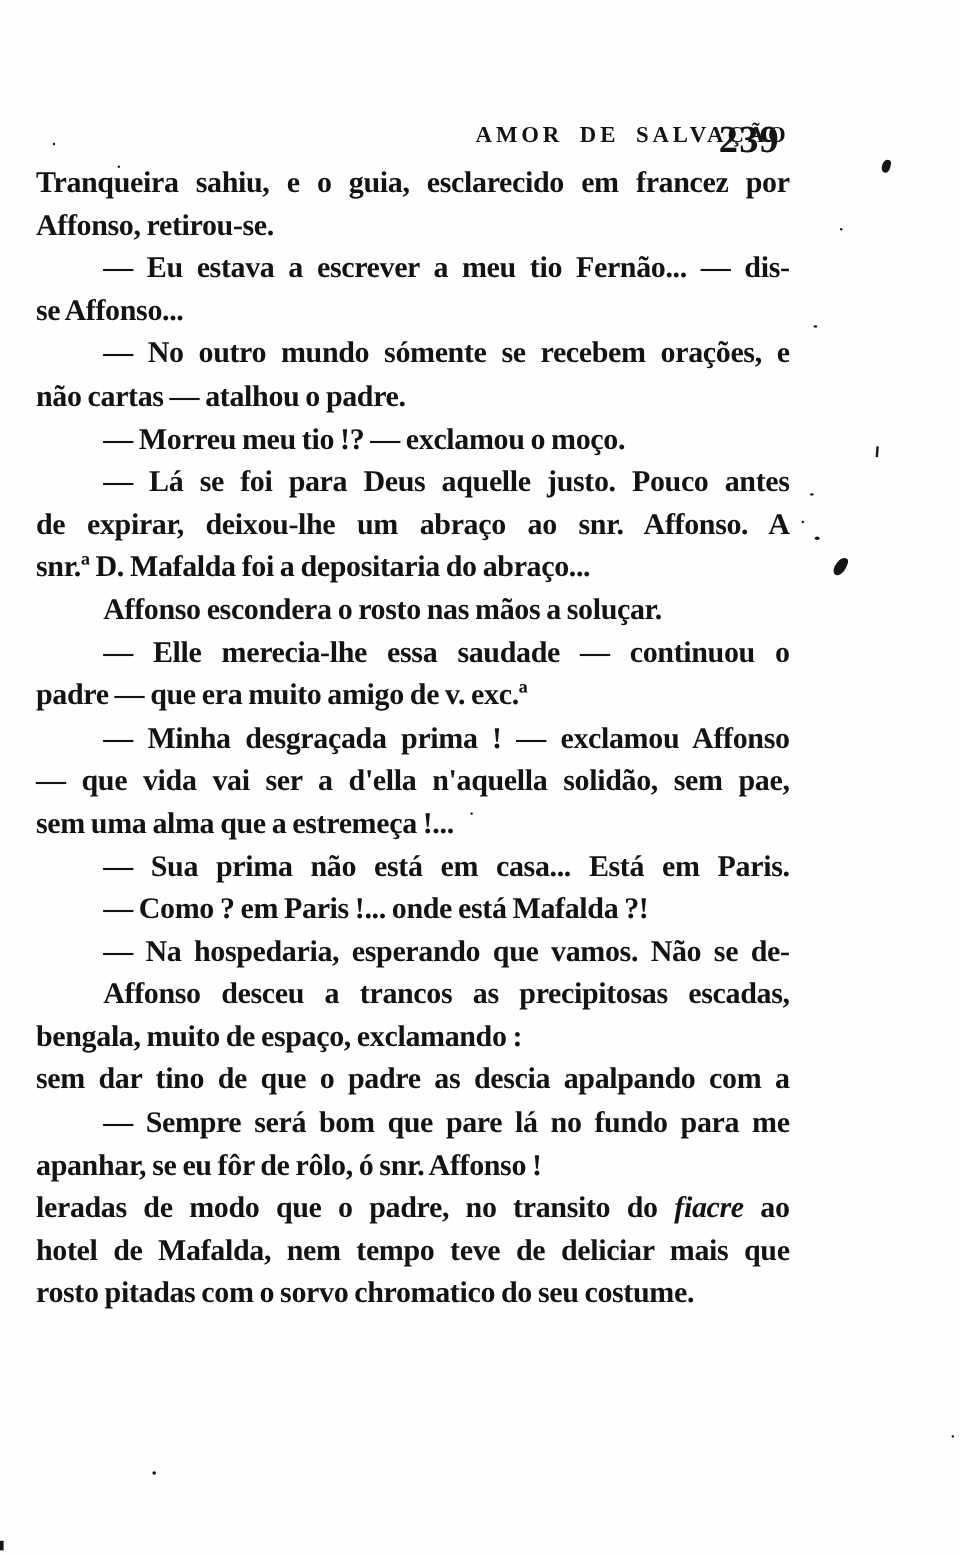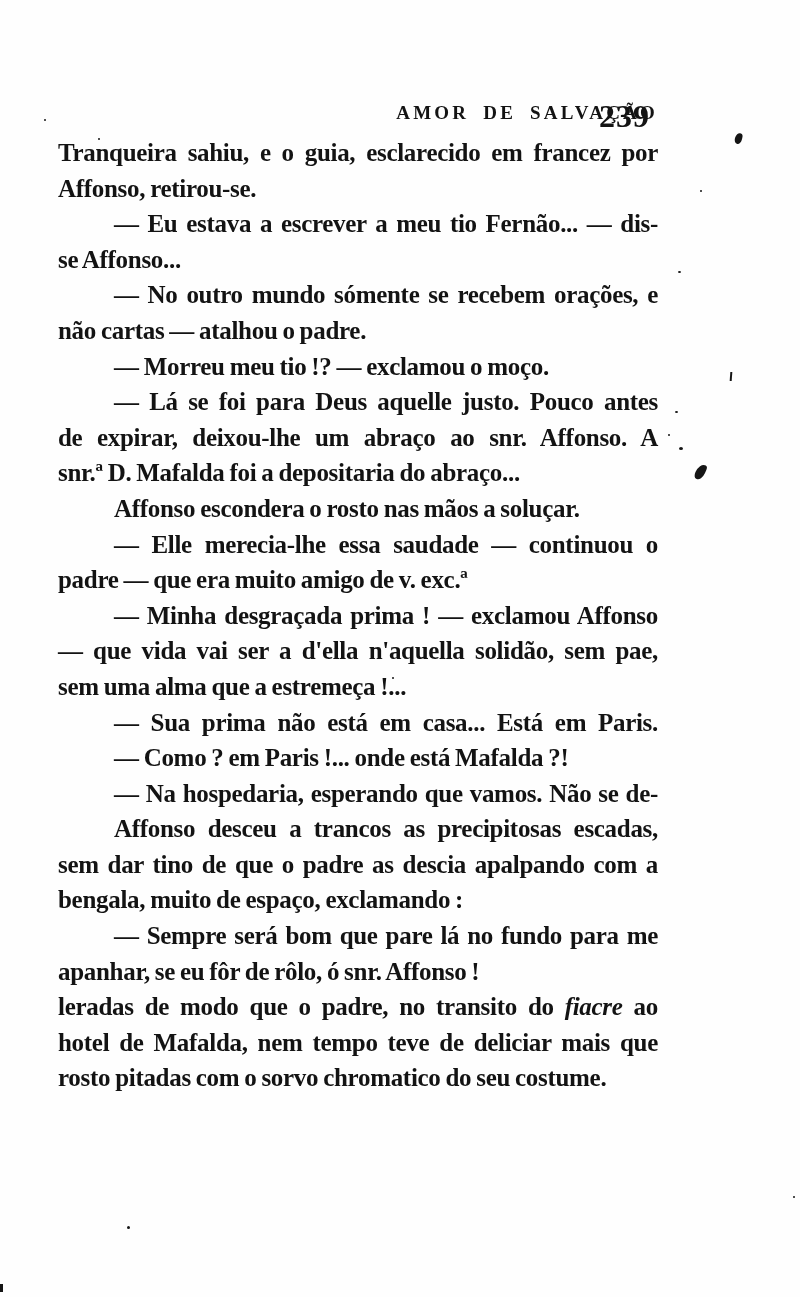--- a/index.html
+++ b/index.html
@@ -48,21 +48,20 @@
   .line {
     font-size: 25px;
     font-weight: bold;
     line-height: 35.6px;
     height: 35.6px;
     letter-spacing: -0.3px;
     word-spacing: -1px;
     text-align: justify;
     text-align-last: left;
     white-space: normal;
-    margin-left: 28px;
   }
   .line.full {
     text-align-last: justify;
   }
   .line.ind {
     text-indent: 56px;
   }
   .line em {
     font-style: italic;
     font-weight: bold;
@@ -112,22 +111,22 @@
       <div class="line ind">Affonso escondera o rosto nas mãos a soluçar.</div>
       <div class="line ind full">— Elle merecia-lhe essa saudade — continuou o</div>
       <div class="line">padre — que era muito amigo de v. exc.ª</div>
       <div class="line ind full">— Minha desgraçada prima ! — exclamou Affonso</div>
       <div class="line full">— que vida vai ser a d'ella n'aquella solidão, sem pae,</div>
       <div class="line">sem uma alma que a estremeça !...</div>
       <div class="line ind full">— Sua prima não está em casa... Está em Paris.</div>
       <div class="line ind">— Como ? em Paris !... onde está Mafalda ?!</div>
       <div class="line ind full">— Na hospedaria, esperando que vamos. Não se de-</div>
       <div class="line ind full">Affonso desceu a trancos as precipitosas escadas,</div>
+      <div class="line">bengala, muito de espaço, exclamando :</div>
       <div class="line full">sem dar tino de que o padre as descia apalpando com a</div>
-      <div class="line">bengala, muito de espaço, exclamando :</div>
       <div class="line ind full">— Sempre será bom que pare lá no fundo para me</div>
       <div class="line">apanhar, se eu fôr de rôlo, ó snr. Affonso !</div>
       <div class="line full"><span>leradas de modo que o padre, no transito do </span><em>fiacre</em><span> ao</span></div>
       <div class="line full">hotel de Mafalda, nem tempo teve de deliciar mais que</div>
       <div class="line">rosto pitadas com o sorvo chromatico do seu costume.</div>
     </div>
 
   <div class="speck s1"></div>
   <div class="speck dot s2"></div>
   <div class="speck dot s3"></div>

